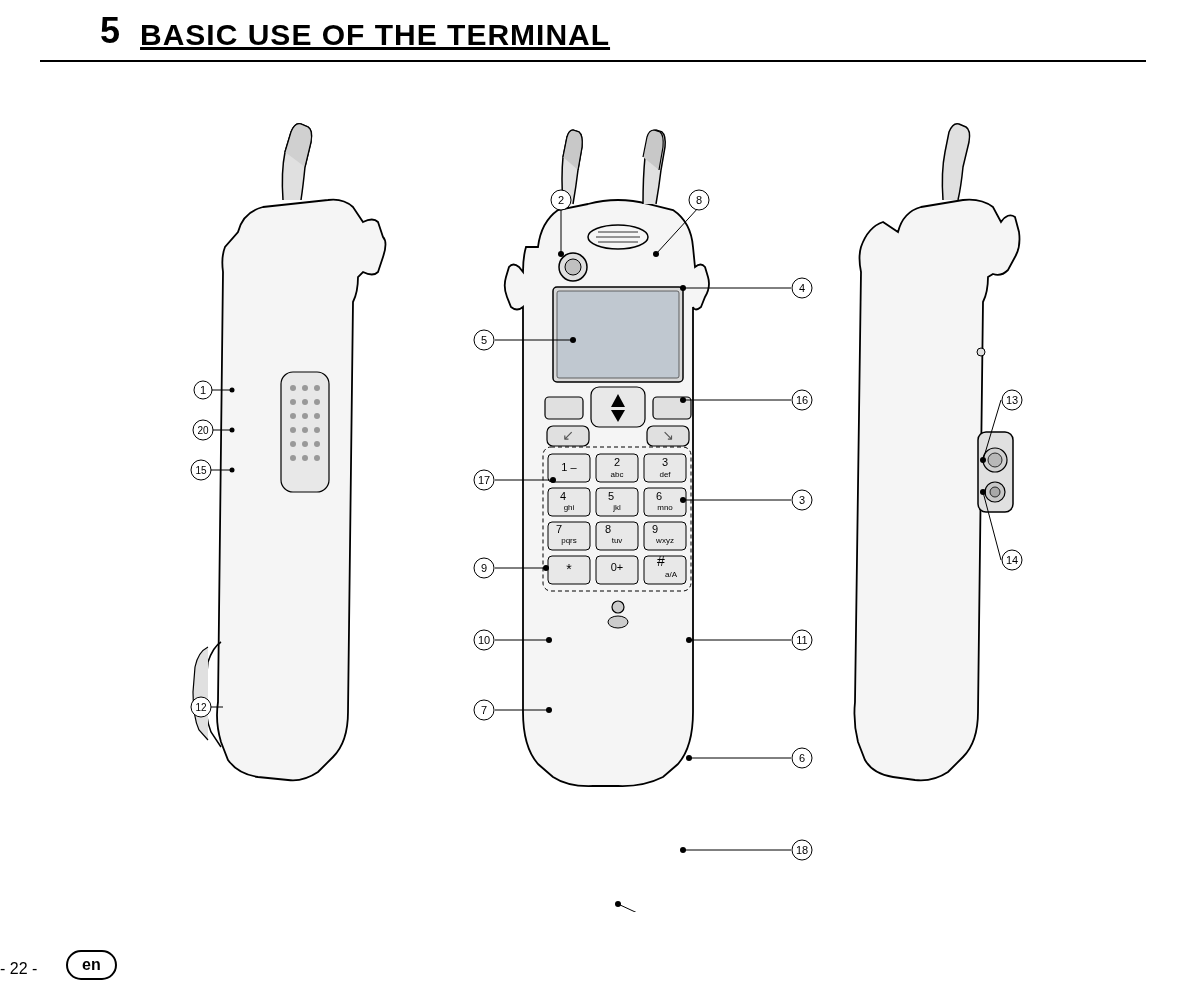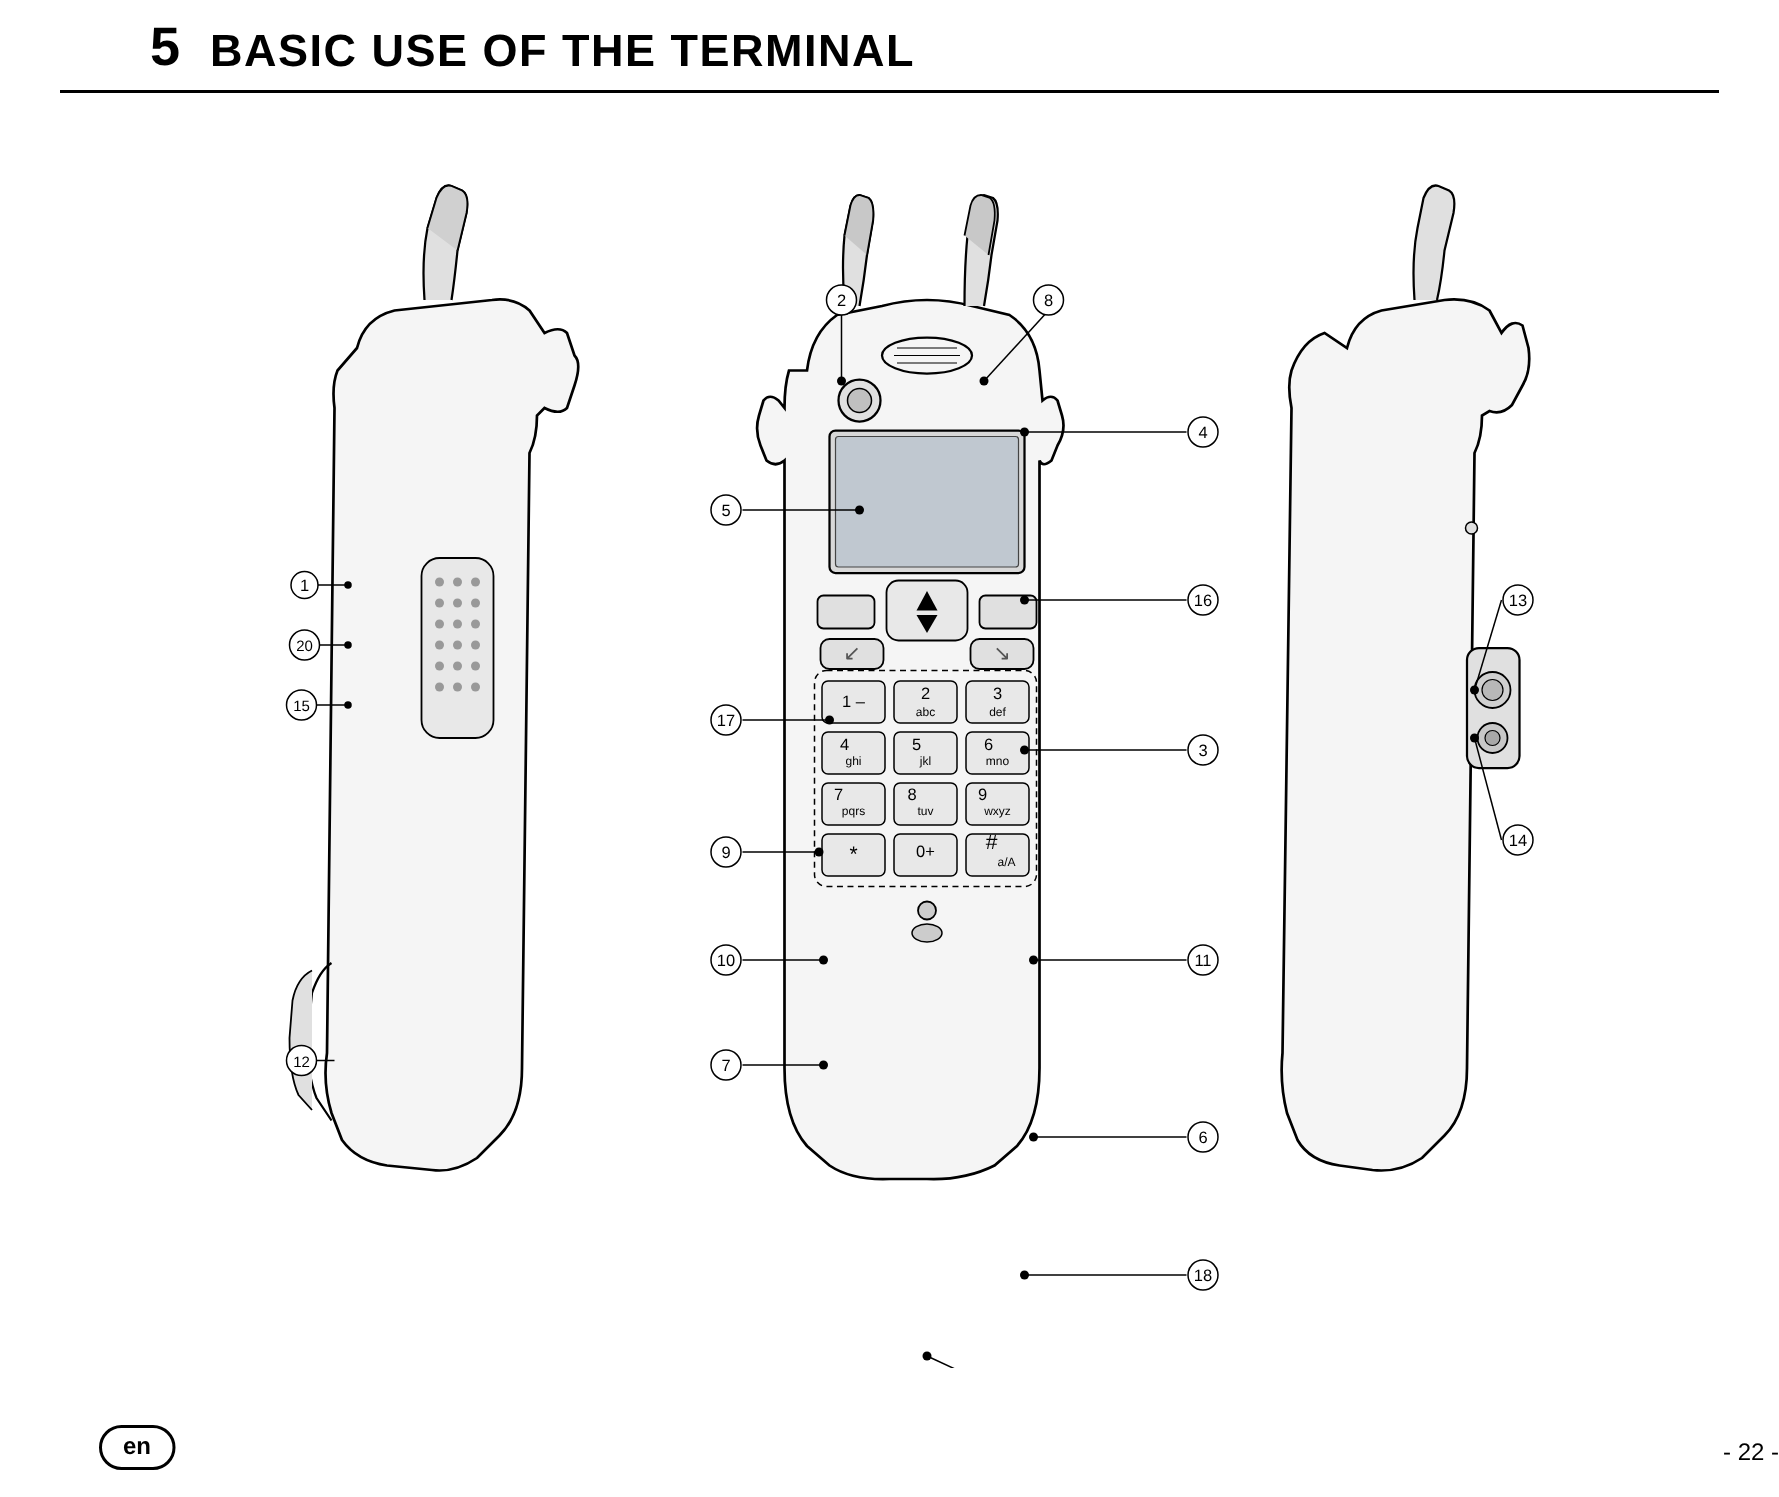--- a/index.html
+++ b/index.html
@@ -22,20 +22,21 @@
     }
     .header-number {
       font-size: 36px;
       font-weight: bold;
       margin-right: 20px;
     }
     .header-title {
       font-size: 30px;
       font-weight: bold;
       letter-spacing: 1px;
+      text-decoration: underline;
     }
 
     
     .main-content {
       position: relative;
       width: 100%;
       height: 900px;
     }
 
     
@@ -47,21 +48,21 @@
       width: 900px;
       height: 820px;
     }
 
     
     .footer {
       position: absolute;
       bottom: 20px;
       width: 100%;
       display: flex;
-      justify-content: flex-end;
+      justify-content: flex-start;
       align-items: center;
     }
     .page-number {
       font-size: 16px;
       color: #000;
     }
 
     
     .lang-badge {
       position: absolute;

